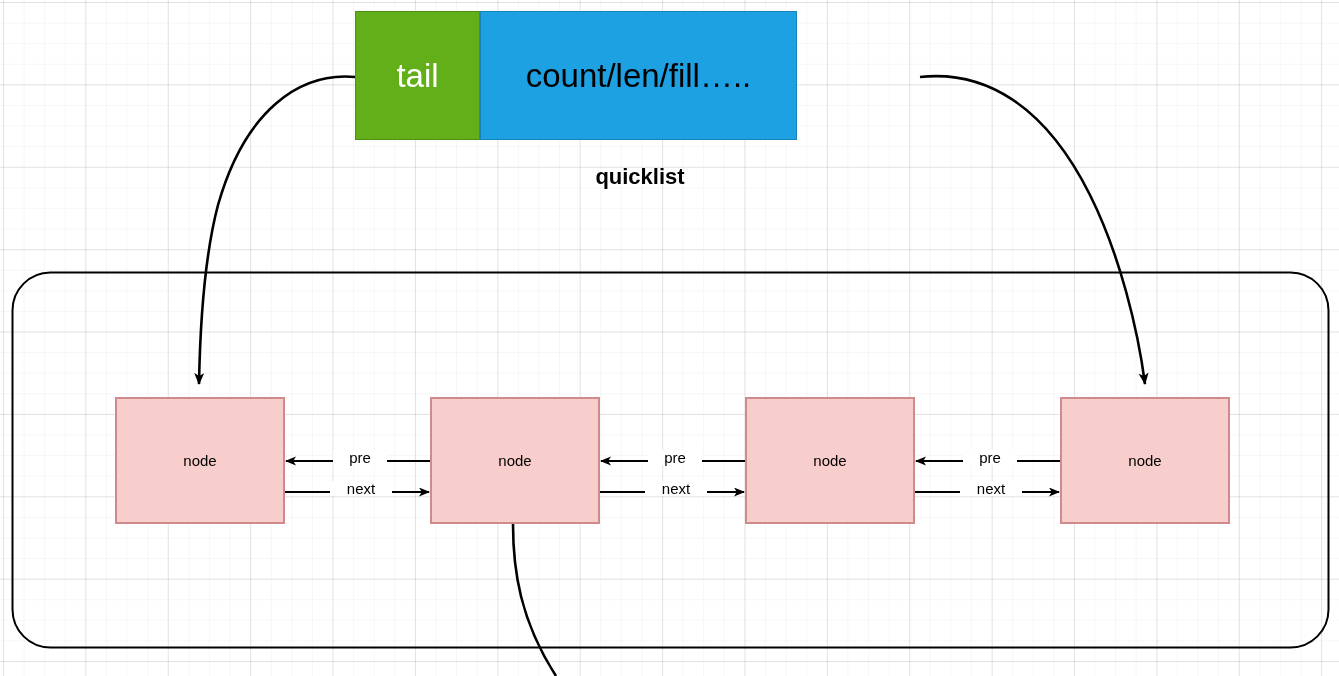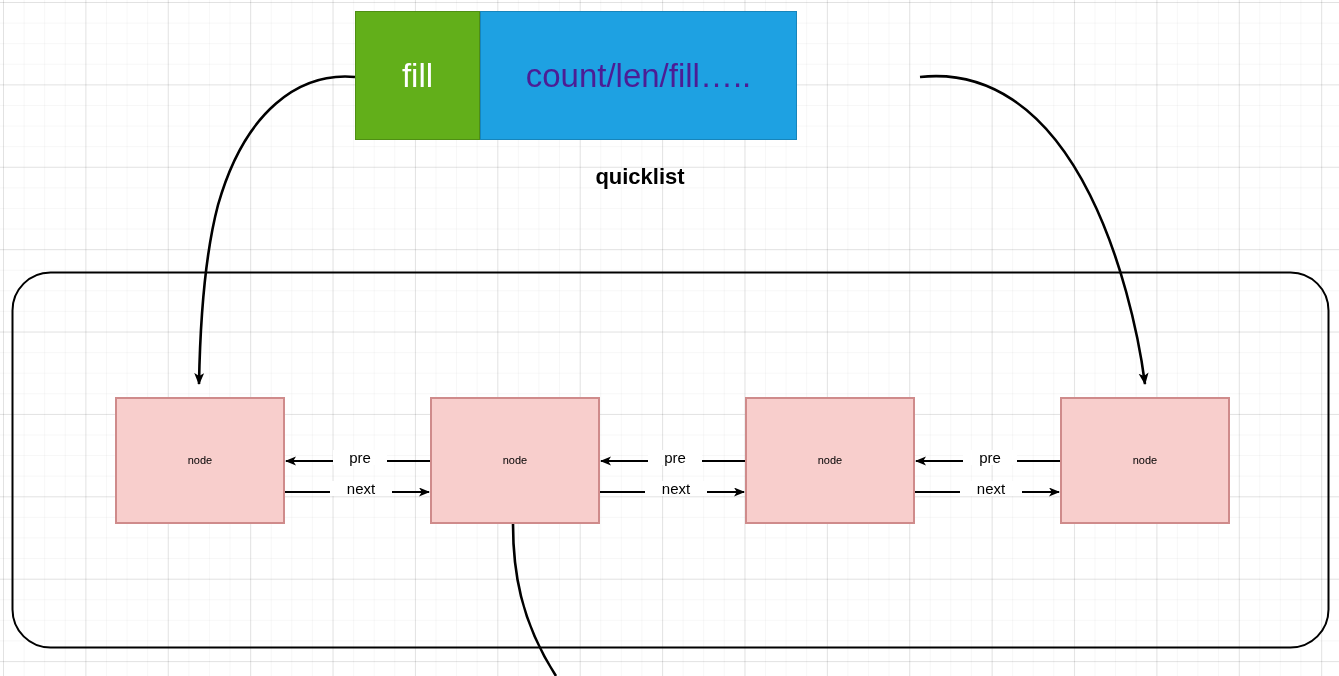--- a/index.html
+++ b/index.html
@@ -47,29 +47,29 @@
   .hdr-green {
     background: #62af1a;
     border: 1px solid #4f8f14;
     color: #ffffff;
     font-size: 33px;
     line-height: 1;
   }
   .hdr-blue {
     background: #1ea1e2;
     border: 1px solid #1785bb;
-    color: #4c1d95;
+    color: #000000;
     font-size: 33px;
     line-height: 1;
   }
   .node-box {
     background: #f8cecc;
     border: 2px solid #cf8b8b;
     color: #000000;
-    font-size: 11px;
+    font-size: 15px;
     line-height: 1;
   }
   .title-label {
     position: absolute;
     font-size: 22px;
     font-weight: bold;
     color: #000000;
     white-space: nowrap;
     text-align: center;
   }
@@ -114,21 +114,21 @@
     <path d="M 745 461 L 601 461" fill="none" stroke="#000000" stroke-width="2" marker-end="url(#arrowFilledSm)"></path>
 
     <path d="M 600 492 L 744 492" fill="none" stroke="#000000" stroke-width="2" marker-end="url(#arrowFilledSm)"></path>
 
     <path d="M 1060 461 L 916 461" fill="none" stroke="#000000" stroke-width="2" marker-end="url(#arrowFilledSm)"></path>
 
     <path d="M 915 492 L 1059 492" fill="none" stroke="#000000" stroke-width="2" marker-end="url(#arrowFilledSm)"></path>
   </svg>
 
   <div class="box hdr-green" style="left:355px; top:11px; width:125px; height:129px;">
-    <span>fill</span>
+    <span>tail</span>
   </div>
 
   <div class="box hdr-blue" style="left:480px; top:11px; width:317px; height:129px;">
     <span>count/len/fill…..</span>
   </div>
 
 
   <div class="title-label" style="left:440px; top:164px; width:400px;">quicklist</div>
 
   <div class="box node-box" style="left:115px; top:397px; width:170px; height:127px;">

